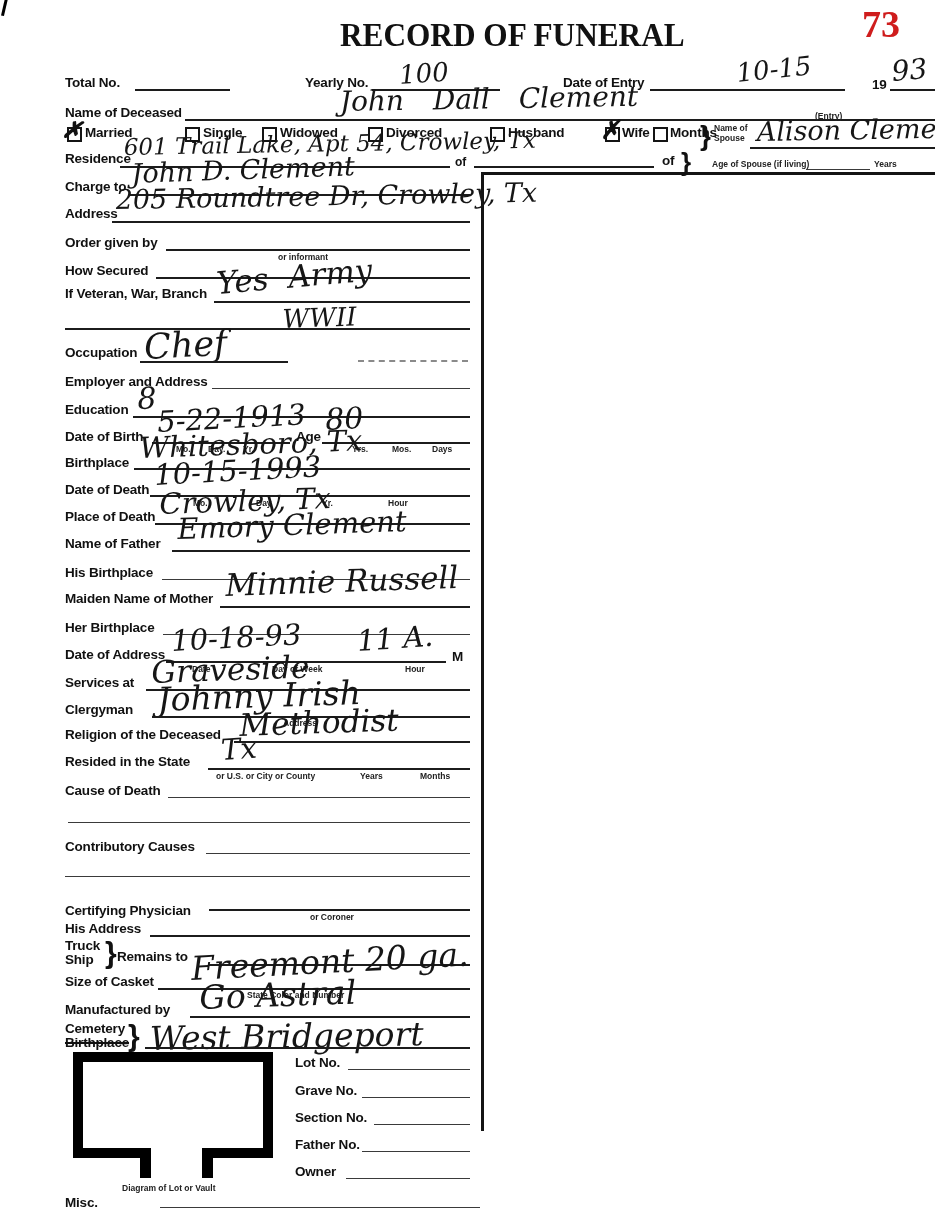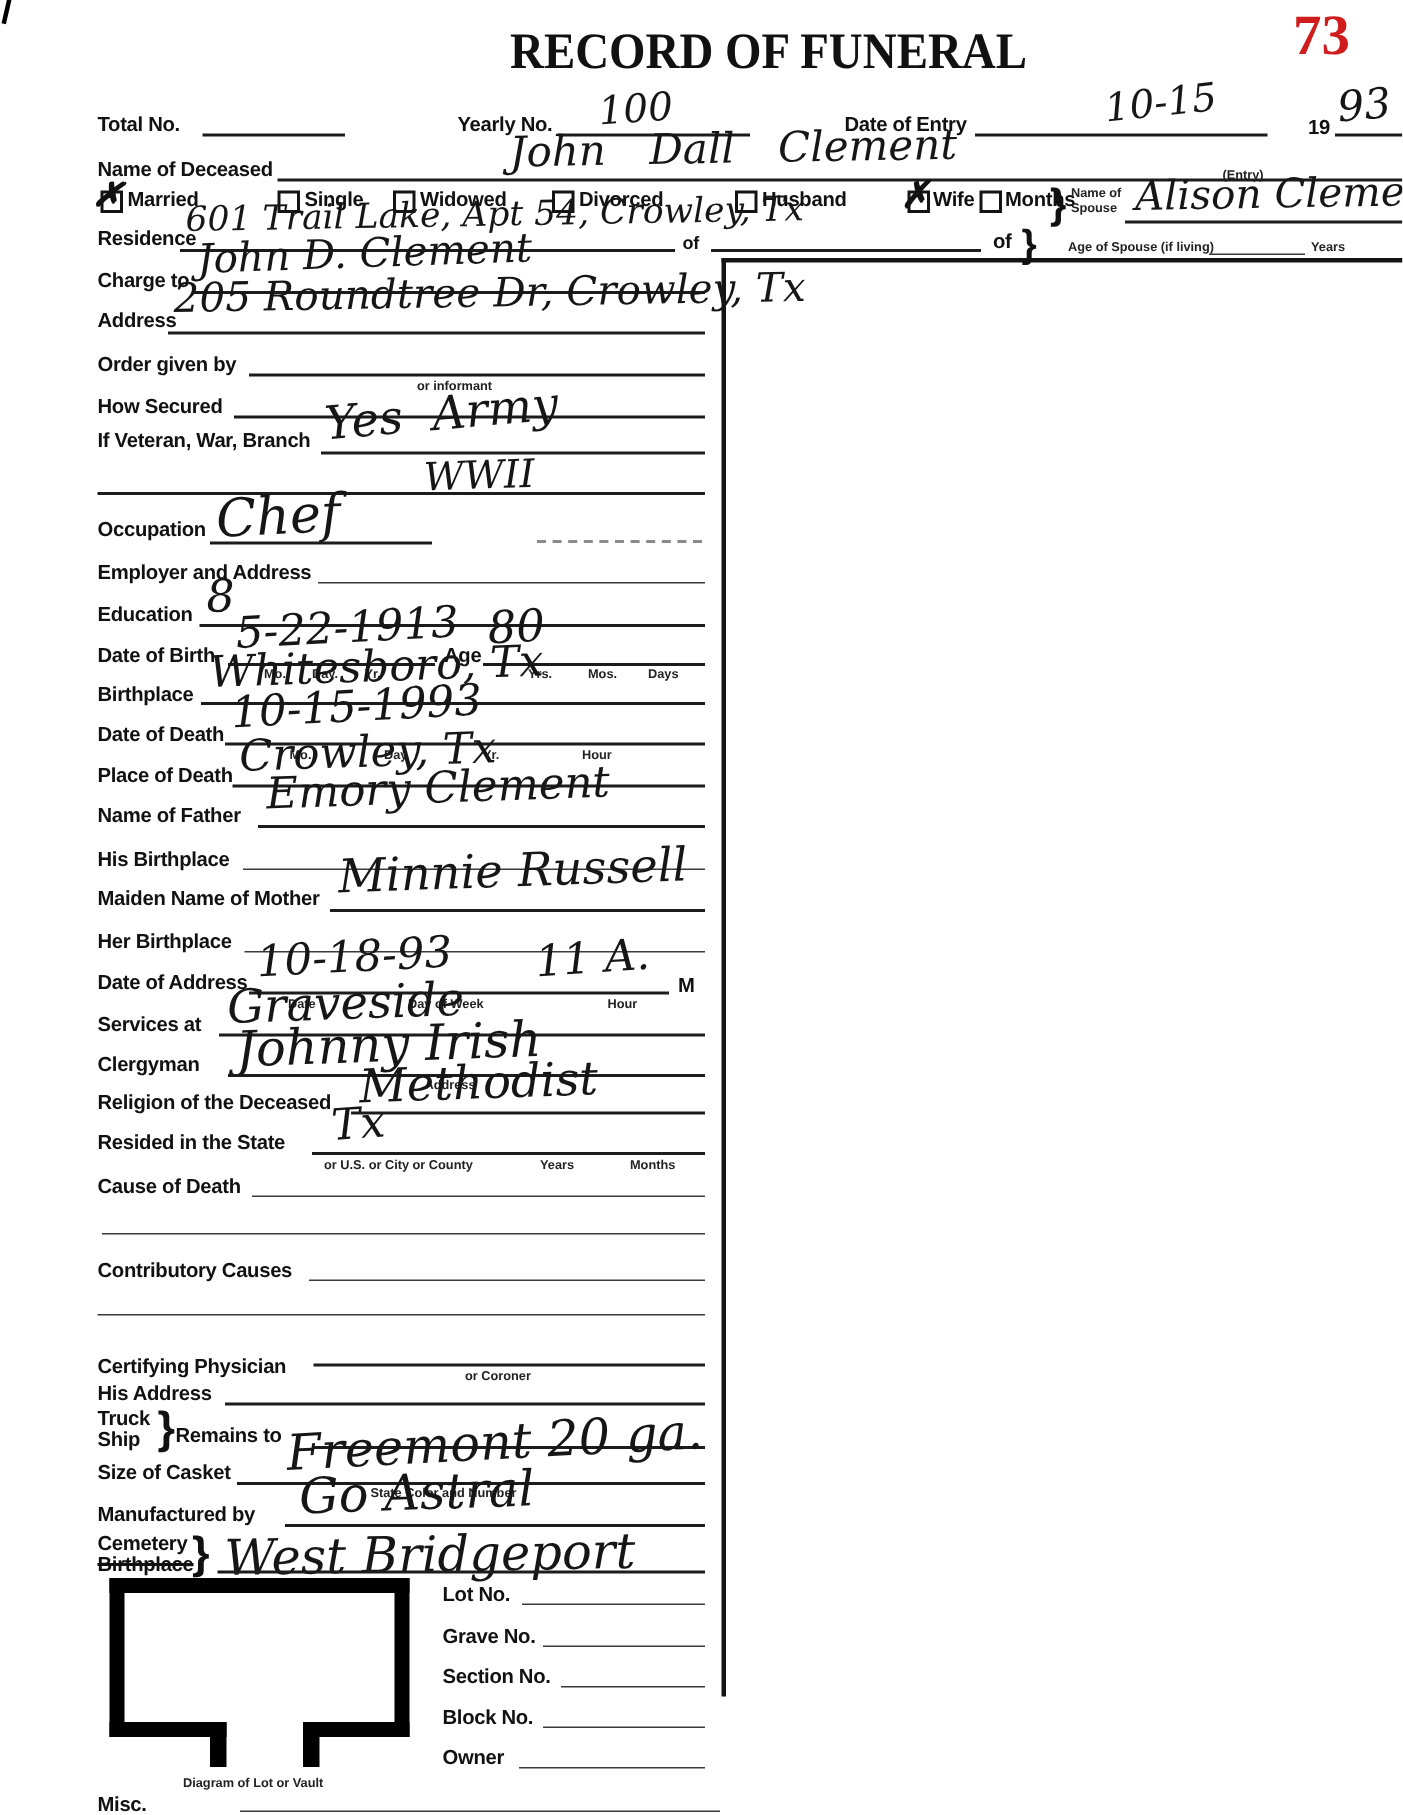--- a/index.html
+++ b/index.html
@@ -245,21 +245,21 @@
     <div class="blk" style="left:129px;top:96px;width:11px;height:30px;"></div>
   </div>
   <div class="sub" style="left:122px;top:1184px">Diagram of Lot or Vault</div>
 
   <div class="lbl" style="left:295px;top:1056px">Lot No.</div>
   <div class="ln thin" style="left:348px;top:1069px;width:122px"></div>
   <div class="lbl" style="left:295px;top:1084px">Grave No.</div>
   <div class="ln thin" style="left:362px;top:1097px;width:108px"></div>
   <div class="lbl" style="left:295px;top:1111px">Section No.</div>
   <div class="ln thin" style="left:374px;top:1124px;width:96px"></div>
-  <div class="lbl" style="left:295px;top:1138px">Block No.</div>
+  <div class="lbl" style="left:295px;top:1138px">Father No.</div>
   <div class="ln thin" style="left:362px;top:1151px;width:108px"></div>
   <div class="lbl" style="left:295px;top:1165px">Owner</div>
   <div class="ln thin" style="left:346px;top:1178px;width:124px"></div>
 
   <div class="lbl" style="left:65px;top:1196px">Misc.</div>
   <div class="ln thin" style="left:160px;top:1207px;width:320px"></div>
 
 </div>
 
 </body></html>

